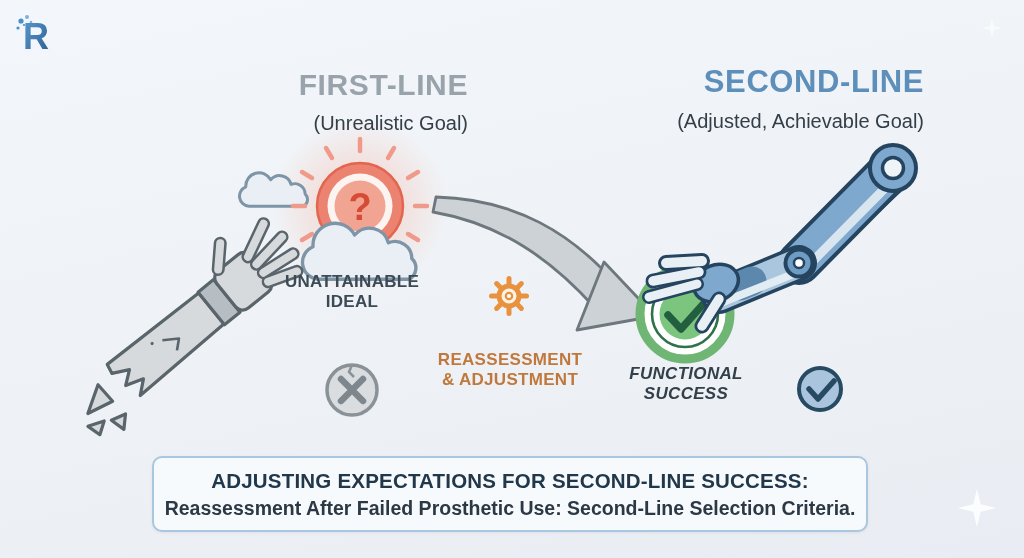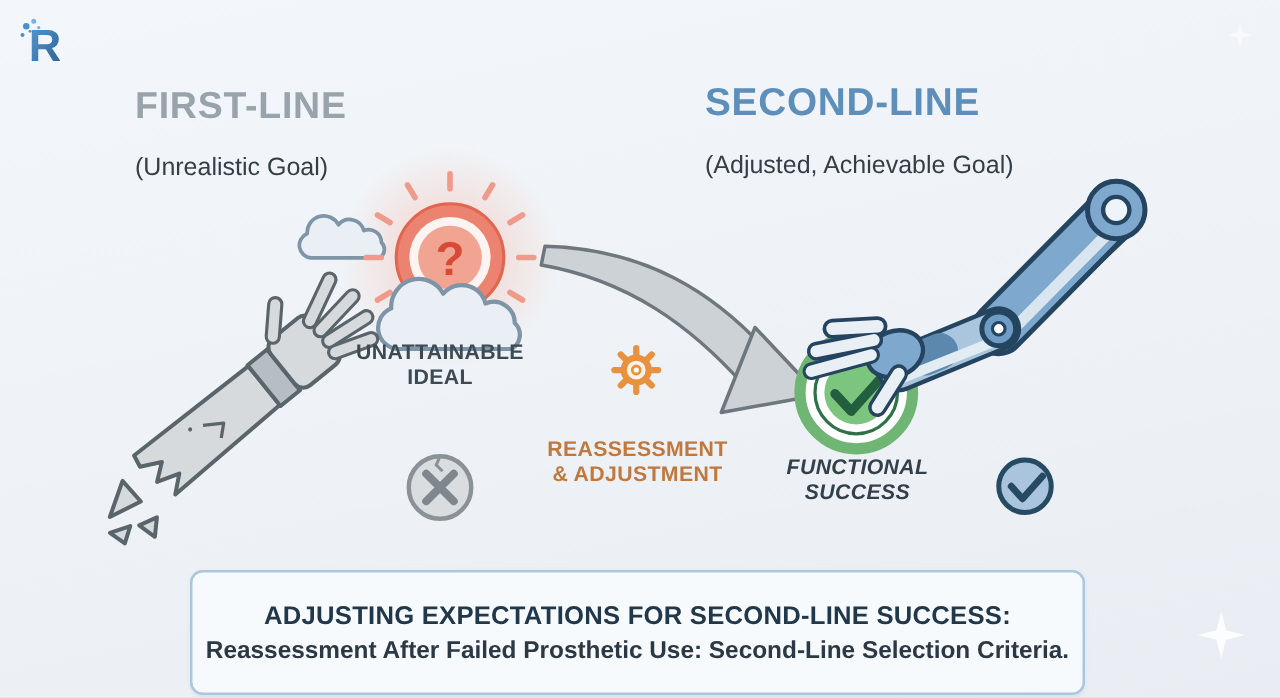--- a/index.html
+++ b/index.html
@@ -7,35 +7,35 @@
   .stage{
     position:relative;width:1024px;height:558px;overflow:hidden;
     background:linear-gradient(168deg,#f3f6fa 0%,#eef2f6 55%,#e9edf3 100%);
   }
   .stage *{box-sizing:border-box;}
   .art{position:absolute;left:0;top:0;}
   
   .logo{position:absolute;left:14px;top:12px;display:flex;align-items:center;gap:4px;}
   .logo-text{font-size:23px;font-weight:bold;color:#2b3c4e;letter-spacing:.2px;}
   
-  .hdr{position:absolute;text-align:left;width:360px;}
+  .hdr{position:absolute;text-align:right;width:360px;}
   .hdr-first{left:108px;top:68px;}
   .hdr-second{left:564px;top:64px;}
   .hdr-title{font-size:30px;font-weight:bold;letter-spacing:.6px;}
   .hdr-first .hdr-title{color:#99a3ab;}
   .hdr-second .hdr-title{color:#5d8fba;font-size:31px;}
-  .hdr-sub{font-size:20px;font-weight:500;color:#343e47;margin-top:21px;}
+  .hdr-sub{font-size:20px;font-weight:500;color:#343e47;margin-top:10px;}
   
   .caption{position:absolute;text-align:center;font-weight:800;font-size:17px;line-height:1.18;letter-spacing:.3px;}
   .cap-ideal{left:252px;top:272px;width:200px;color:#3c4a54;}
   .cap-reassess{left:408px;top:314px;width:204px;color:#c0783c;margin-top:36px;}
   .cap-success{left:586px;top:364px;width:200px;color:#333f4a;font-style:italic;}
   
   .banner{
-    position:absolute;left:152px;top:456px;width:716px;height:100px;
+    position:absolute;left:152px;top:456px;width:716px;height:76px;
     background:#f7fafd;border:2px solid #abc7dd;border-radius:10px;
     display:flex;flex-direction:column;align-items:center;justify-content:center;gap:4px;
     box-shadow:0 1px 3px rgba(120,150,180,.15);
   }
   .banner-title{font-size:20.5px;font-weight:800;color:#21374a;letter-spacing:.2px;}
   .banner-sub{font-size:19.5px;font-weight:700;color:#2c3945;}
   
   .sparkle{position:absolute;background:#ffffff;opacity:.85;
     clip-path:polygon(50% 0,60% 40%,100% 50%,60% 60%,50% 100%,40% 60%,0 50%,40% 40%);}
   .sparkle-br{left:958px;top:489px;width:38px;height:38px;}

